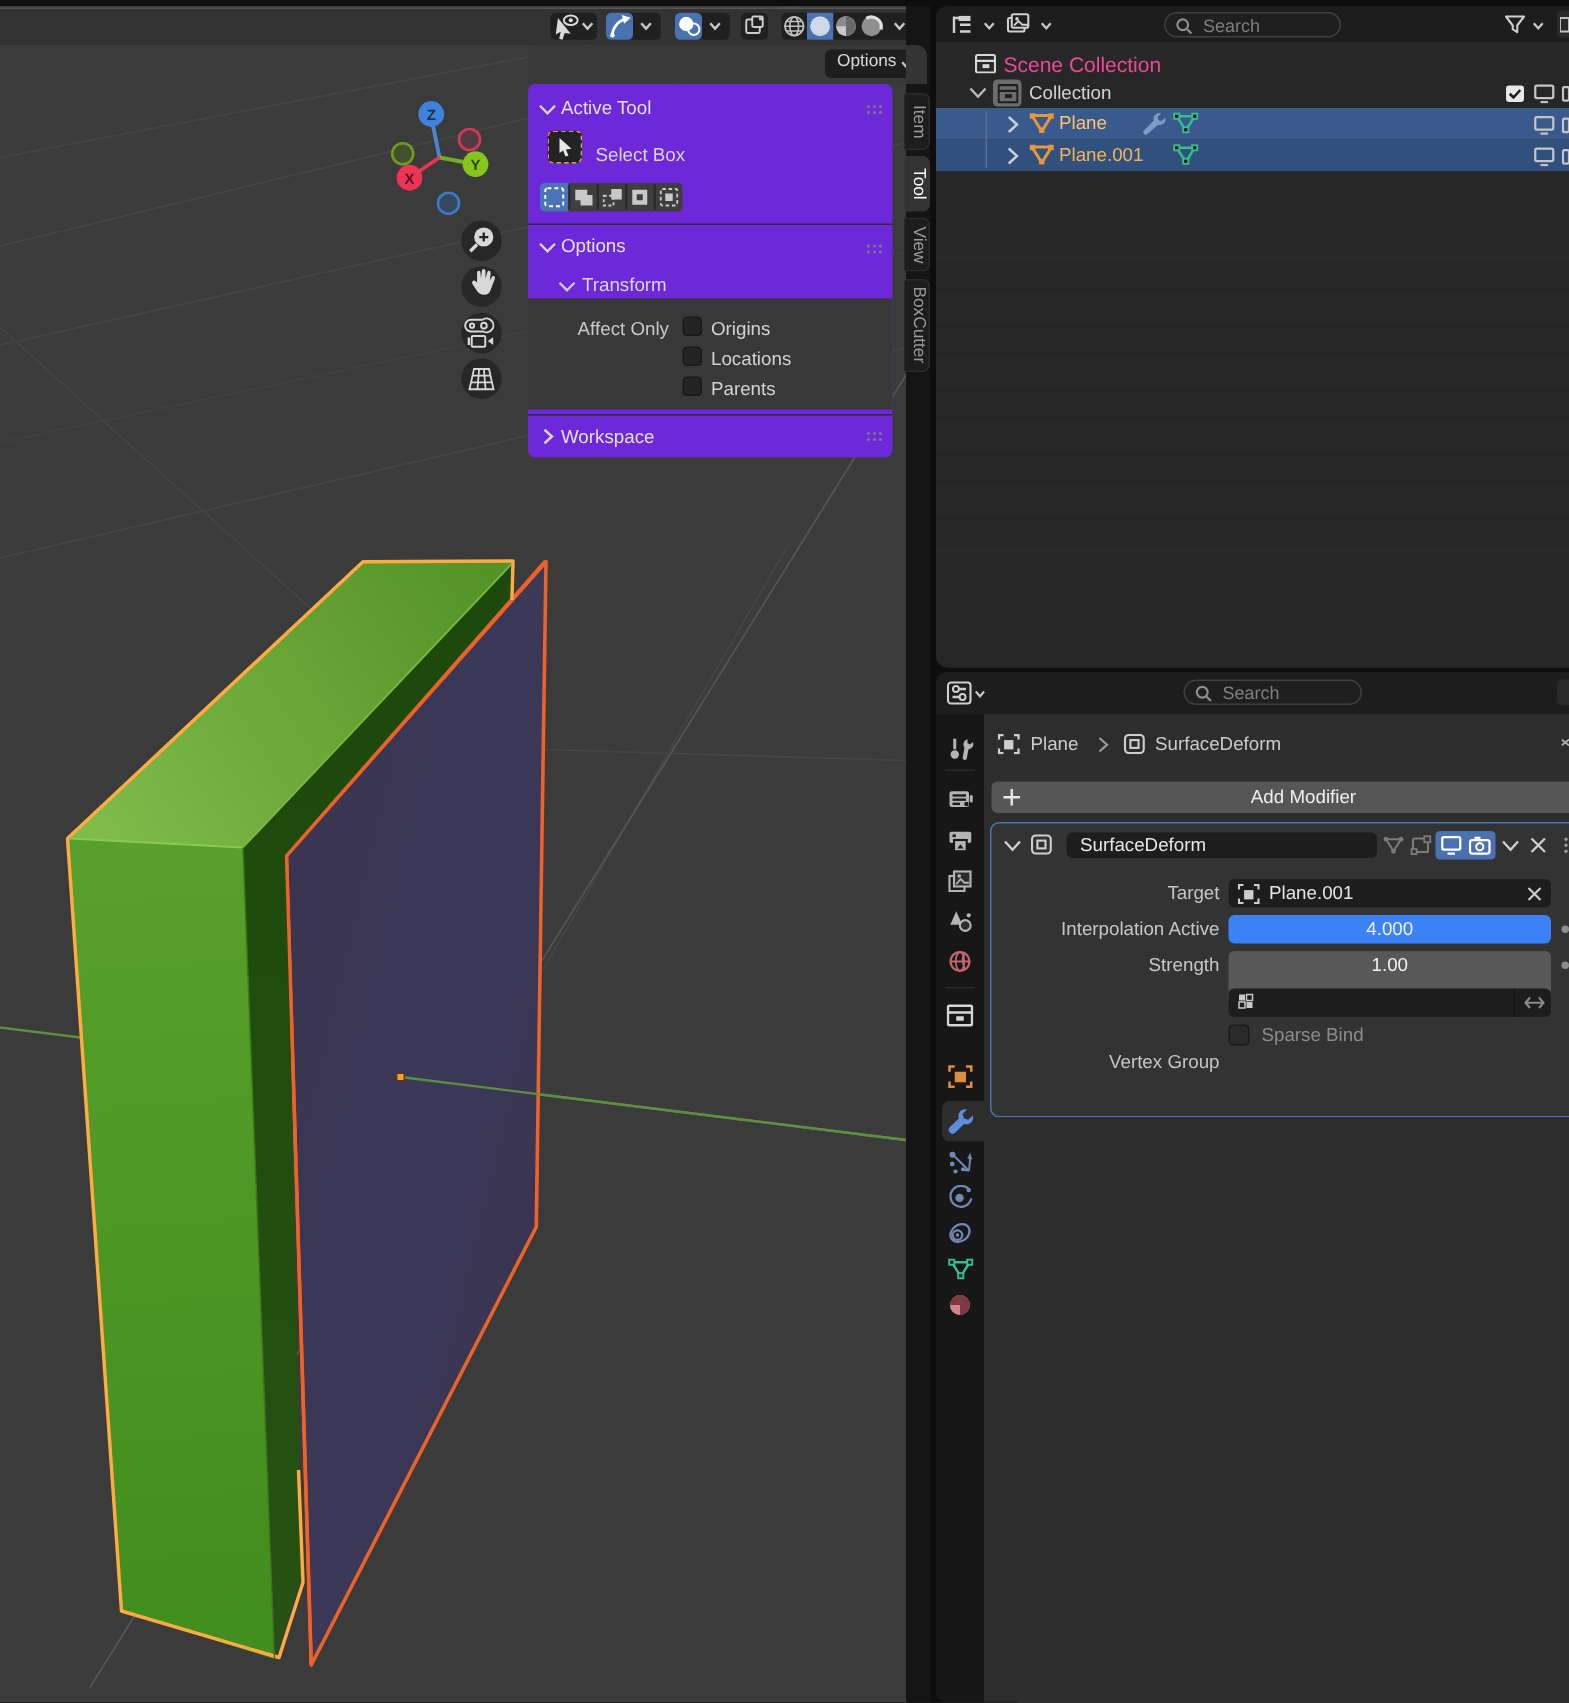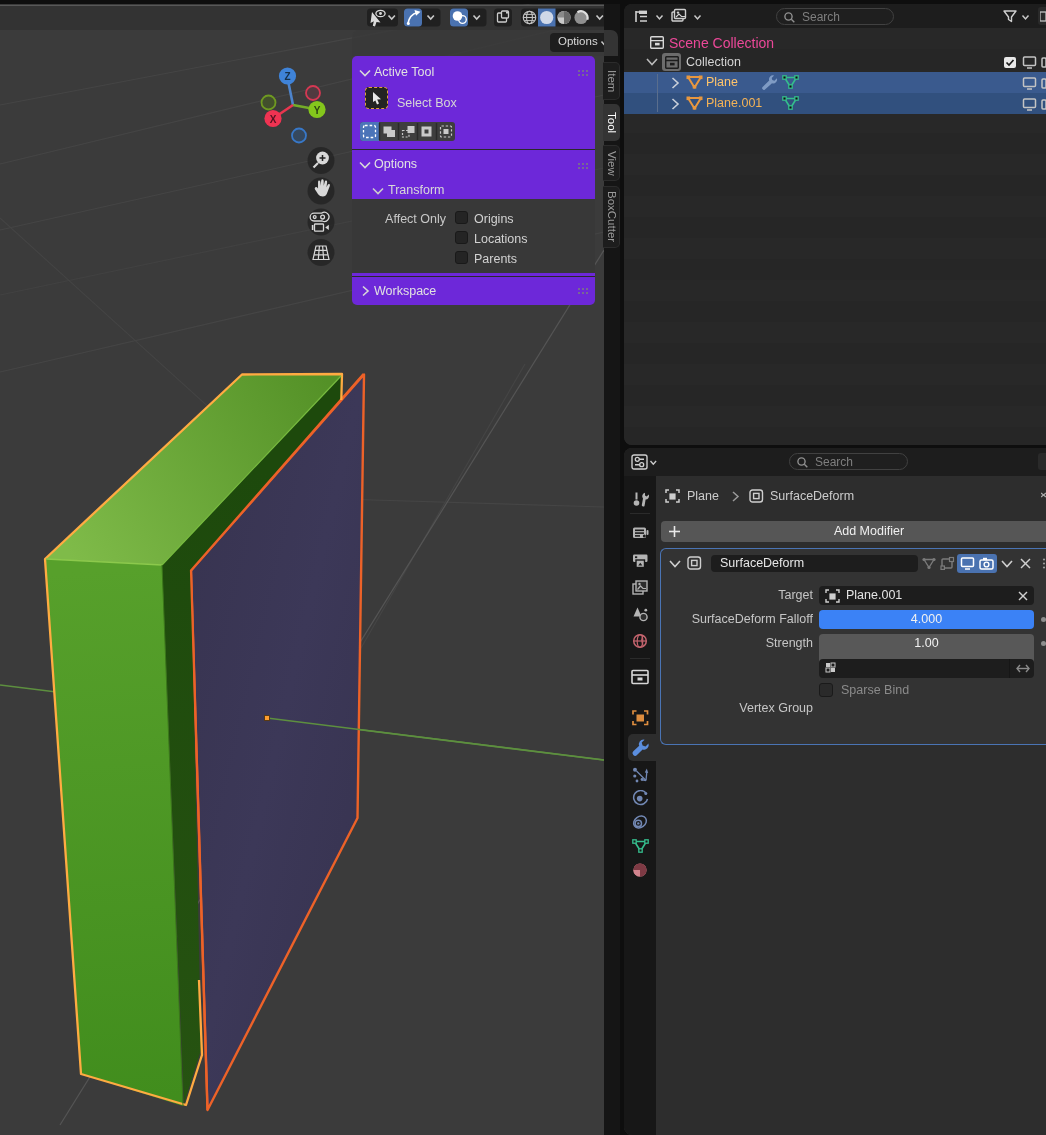--- a/index.html
+++ b/index.html
@@ -627,21 +627,21 @@
           </g>
           <rect x="4.4" y="4.4" width="6.2" height="6.2" fill="#cfcfcf"></rect>
         </svg>
         <span class="abs" style="left:27px;top:2px;color:#e4e4e4;font-size:12.5px;">Plane.001</span>
         <svg class="abs" style="left:198px;top:4px;" width="12" height="12">
           <line x1="2" y1="2" x2="10" y2="10" stroke="#cfcfcf" stroke-width="1.4"></line>
           <line x1="10" y1="2" x2="2" y2="10" stroke="#cfcfcf" stroke-width="1.4"></line>
         </svg>
       </div>
 
-      <span class="abs" style="left:0;top:63px;width:152px;text-align:right;color:#c6c6c6;font-size:12.5px;">SurfaceDeform Falloff</span>
+      <span class="abs" style="left:0;top:63px;width:152px;text-align:right;color:#c6c6c6;font-size:12.5px;">Interpolation Active</span>
       <div class="abs" style="left:158px;top:61px;width:215px;height:19px;background:#3b82f6;border-radius:4px;">
         <span class="abs" style="left:0;top:2px;width:215px;text-align:center;color:#f1f1f1;font-size:12.5px;">4.000</span>
       </div>
       <div class="abs" style="left:380px;top:68px;width:5px;height:5px;background:#8d8d8d;border-radius:50%;"></div>
 
       <span class="abs" style="left:0;top:87px;width:152px;text-align:right;color:#c6c6c6;font-size:12.5px;">Strength</span>
       <div class="abs" style="left:158px;top:85px;width:215px;height:36px;background:#585858;border-radius:4px;">
         <span class="abs" style="left:0;top:2px;width:215px;text-align:center;color:#f1f1f1;font-size:12.5px;">1.00</span>
       </div>
       <div class="abs" style="left:380px;top:92px;width:5px;height:5px;background:#8d8d8d;border-radius:50%;"></div>

